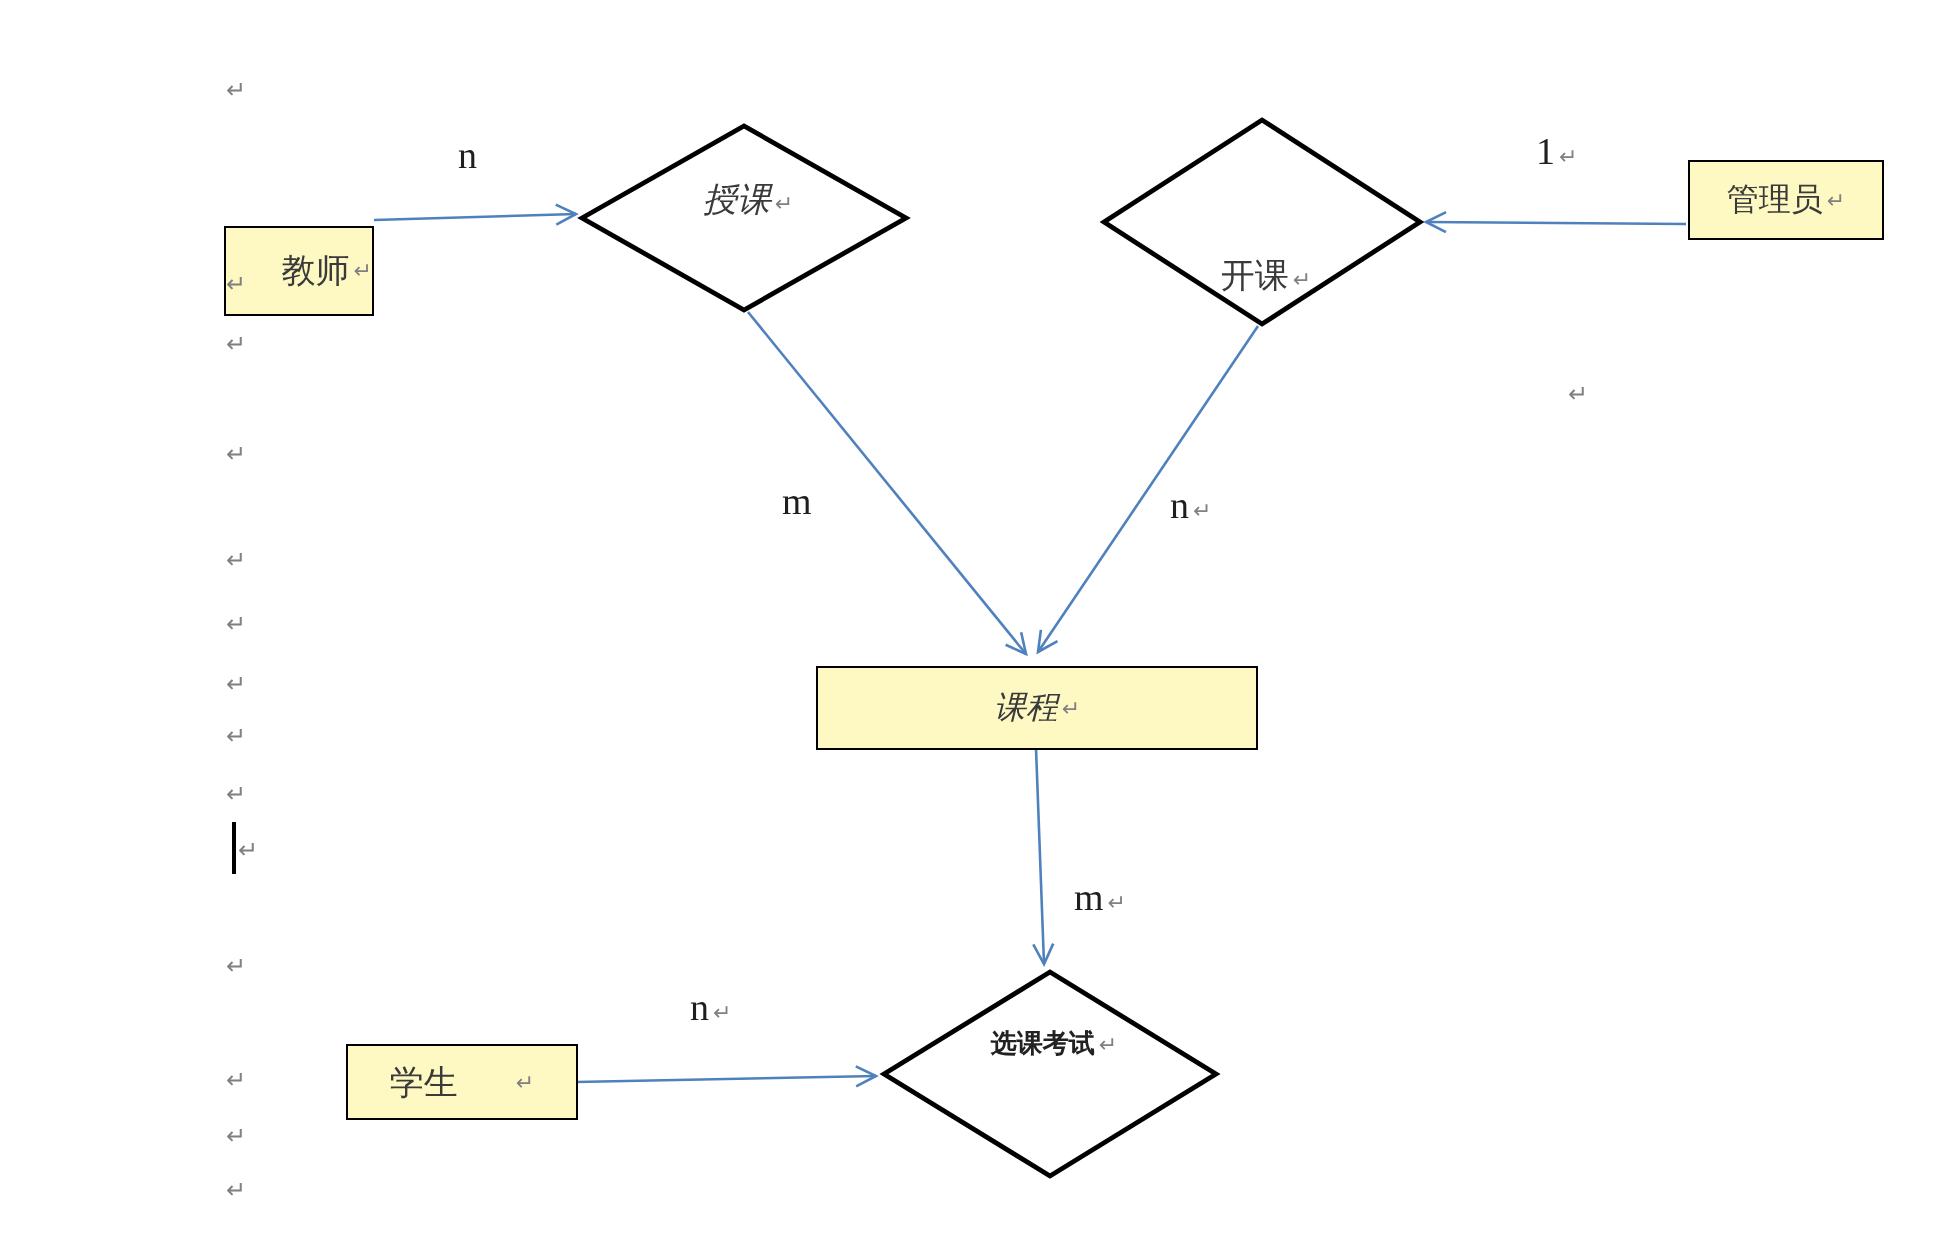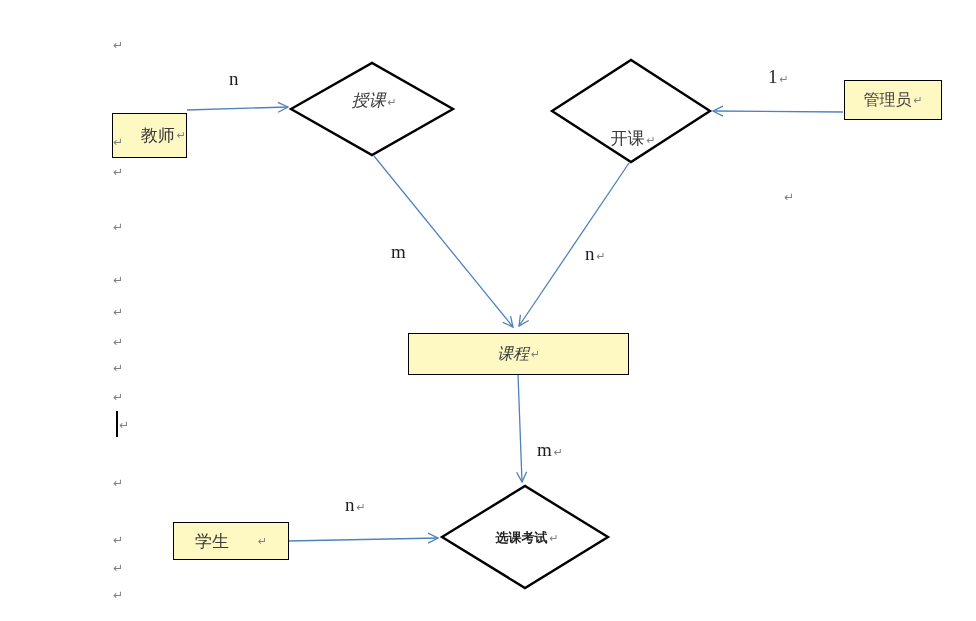--- a/index.html
+++ b/index.html
@@ -79,21 +79,21 @@
     <span>学生</span>
       <span class="pmark-inline">↵</span>
   </div>
 
   <div class="diamond-label" style="left:374px; top:100px;font-style:italic;">
     <span>授课</span><span class="pmark-inline">↵</span>
   </div>
   <div class="diamond-label" style="left:633px; top:112px;margin-top:26px;">
     <span>开课</span><span class="pmark-inline">↵</span>
   </div>
-  <div class="diamond-label bold" style="left:527px; top:538px;">
+  <div class="diamond-label bold" style="left:527px; top:522px;">
     <span>选课考试</span><span class="pmark-inline">↵</span>
   </div>
 
   <div class="card-label" style="left:229px; top:68px;">
     <span>n</span>
   </div>
   <div class="card-label" style="left:768px; top:66px;">
     <span>1</span><span class="pmark-inline">↵</span>
   </div>
   <div class="card-label" style="left:391px; top:241px;">

